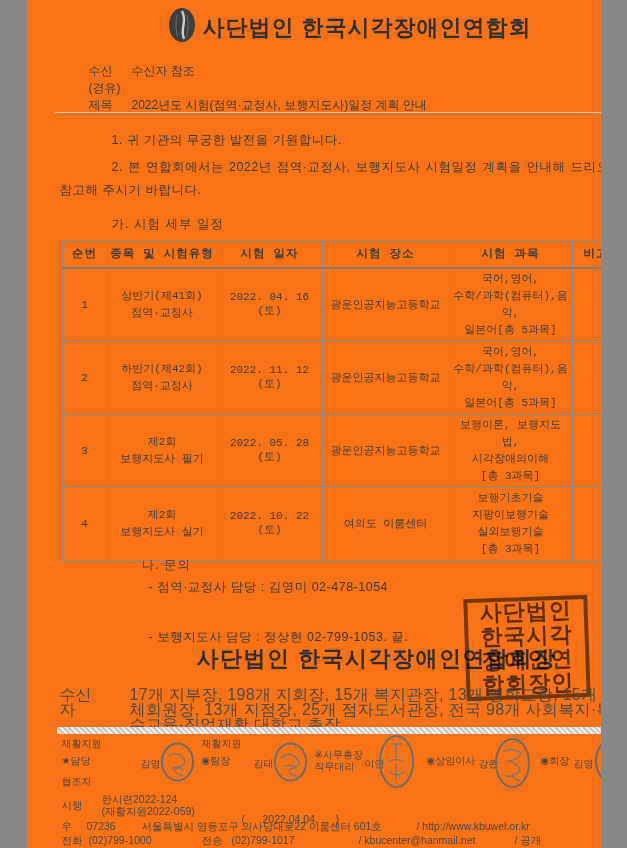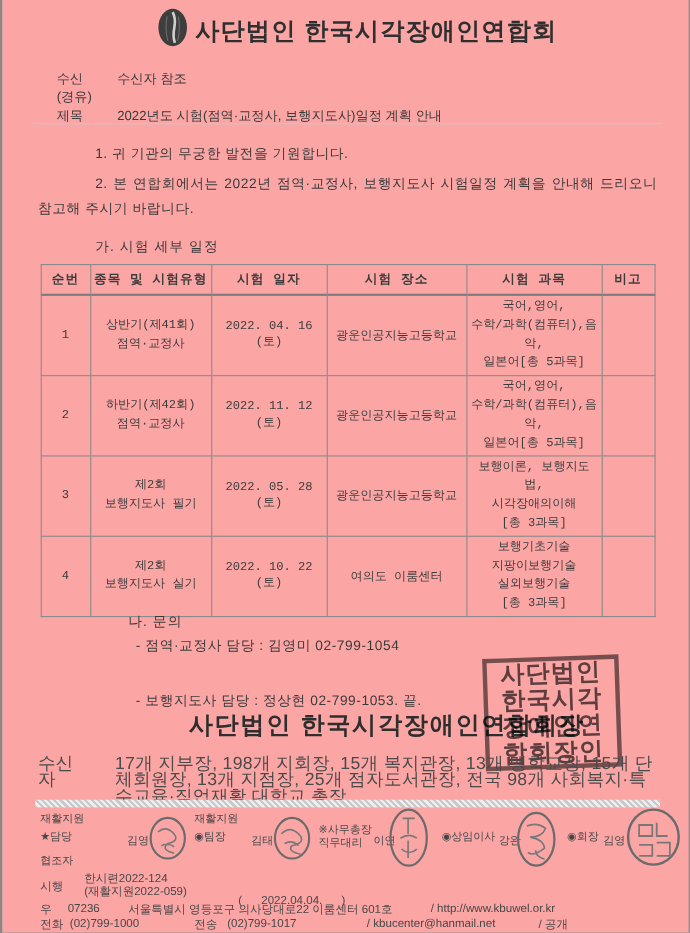--- a/index.html
+++ b/index.html
@@ -1,32 +1,32 @@
 <!DOCTYPE html>
 <html><head>
 <meta charset="utf-8">
 <style>
   * { margin:0; padding:0; box-sizing:border-box; }
   html,body { background:#888; }
   .page {
-    position:relative; width:624px; height:848px; margin:0 auto;
-    background:#fca5a5; color:#3a3a3a;
+    position:relative; width:574px; height:848px; margin:0 auto;
+    background:#f97316; color:#3a3a3a;
     font-family:"Liberation Sans","DejaVu Sans",sans-serif;
     overflow:hidden;
   }
   .abs { position:absolute; white-space:nowrap; }
   .pre { white-space:pre-line; }
   .prespace { white-space:pre; }
 
   
   .logo { left:141px; top:7px; width:28px; height:36px; }
   .org-title { left:176px; top:13px; font-size:22px; font-weight:bold; letter-spacing:1px; color:#2f2f2f; }
 
   
-  .meta-label { font-size:12px; color:#3c3c3c; }
+  .meta-label { font-size:12px; color:#3c3c3c;margin-left:12px; }
   .recv-label { left:50px; top:63px; }
   .recv-value { left:105px; top:63px; font-size:12px; }
   .via-label  { left:50px; top:80px; }
   .subj-label { left:50px; top:97px; }
   .subj-value { left:105px; top:97px; font-size:12px; }
   .divider { left:28px; top:112px; width:572px; border-top:1px solid #c7c7c7; }
 
   
   .para1 { left:85px; top:132px; font-size:12.5px; letter-spacing:.5px; }
   .para2 { position:absolute; left:33px; top:156px; width:563px; font-size:12.5px;
@@ -194,21 +194,21 @@
         <td class="pre">보행기초기술
 지팡이보행기술
 실외보행기술
 [총 3과목]</td>
         <td></td>
       </tr>
     </tbody>
   </table>
 
   <span class="abs inq-title">나. 문의</span>
-  <span class="abs inq-line1">- 점역·교정사 담당 : 김영미 02-799-1054</span>
+  <span class="abs inq-line1">- 점역·교정사 담당 : 김영미 02-478-1054</span>
   <span class="abs inq-line2">- 보행지도사 담당 : 정상현 02-799-1053.  끝.</span>
 
   <span class="abs sig-title">사단법인 한국시각장애인연합회장</span>
   <div class="seal">
     <div class="seal-text">사단법인한국시각장애인연합회장인</div>
   </div>
 
   <div class="recipients">
     <span class="lbl">수신자</span>
     <span class="txt">17개 지부장, 198개 지회장, 15개 복지관장, 13개 맹학교장, 15개 단체회원장, 13개 지점장, 25개 점자도서관장, 전국 98개 사회복지·특수교육·직업재활 대학교 총장</span>

